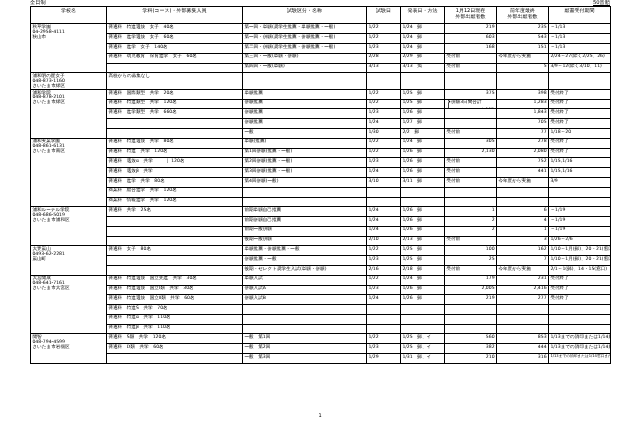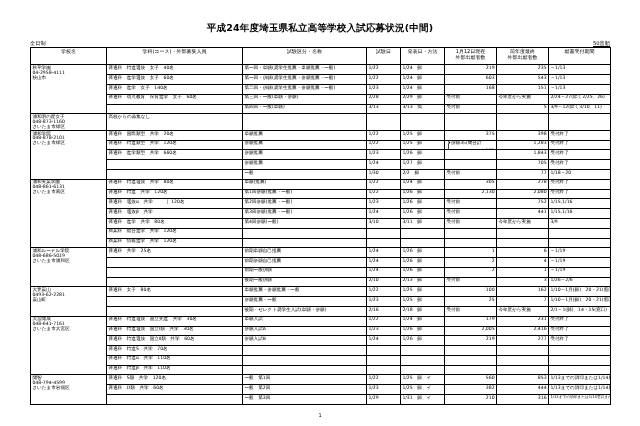--- a/index.html
+++ b/index.html
@@ -71,21 +71,20 @@
     position:absolute;left:0;right:0;bottom:8px;
     text-align:center;font-size:5px;
   }
   .tiny{font-size:3.7px;}
 </style>
 </head>
 <body>
 
 <div class="page">
 
-  <div class="doc-title">平成24年度埼玉県私立高等学校入試応募状況(中間)</div>
 
   <div class="meta-row">
     <span>全日制</span>
     <span class="meta-right">50音順</span>
   </div>
 
   <table class="grid">
     <colgroup>
       <col class="c-school">
         <col class="c-course">

